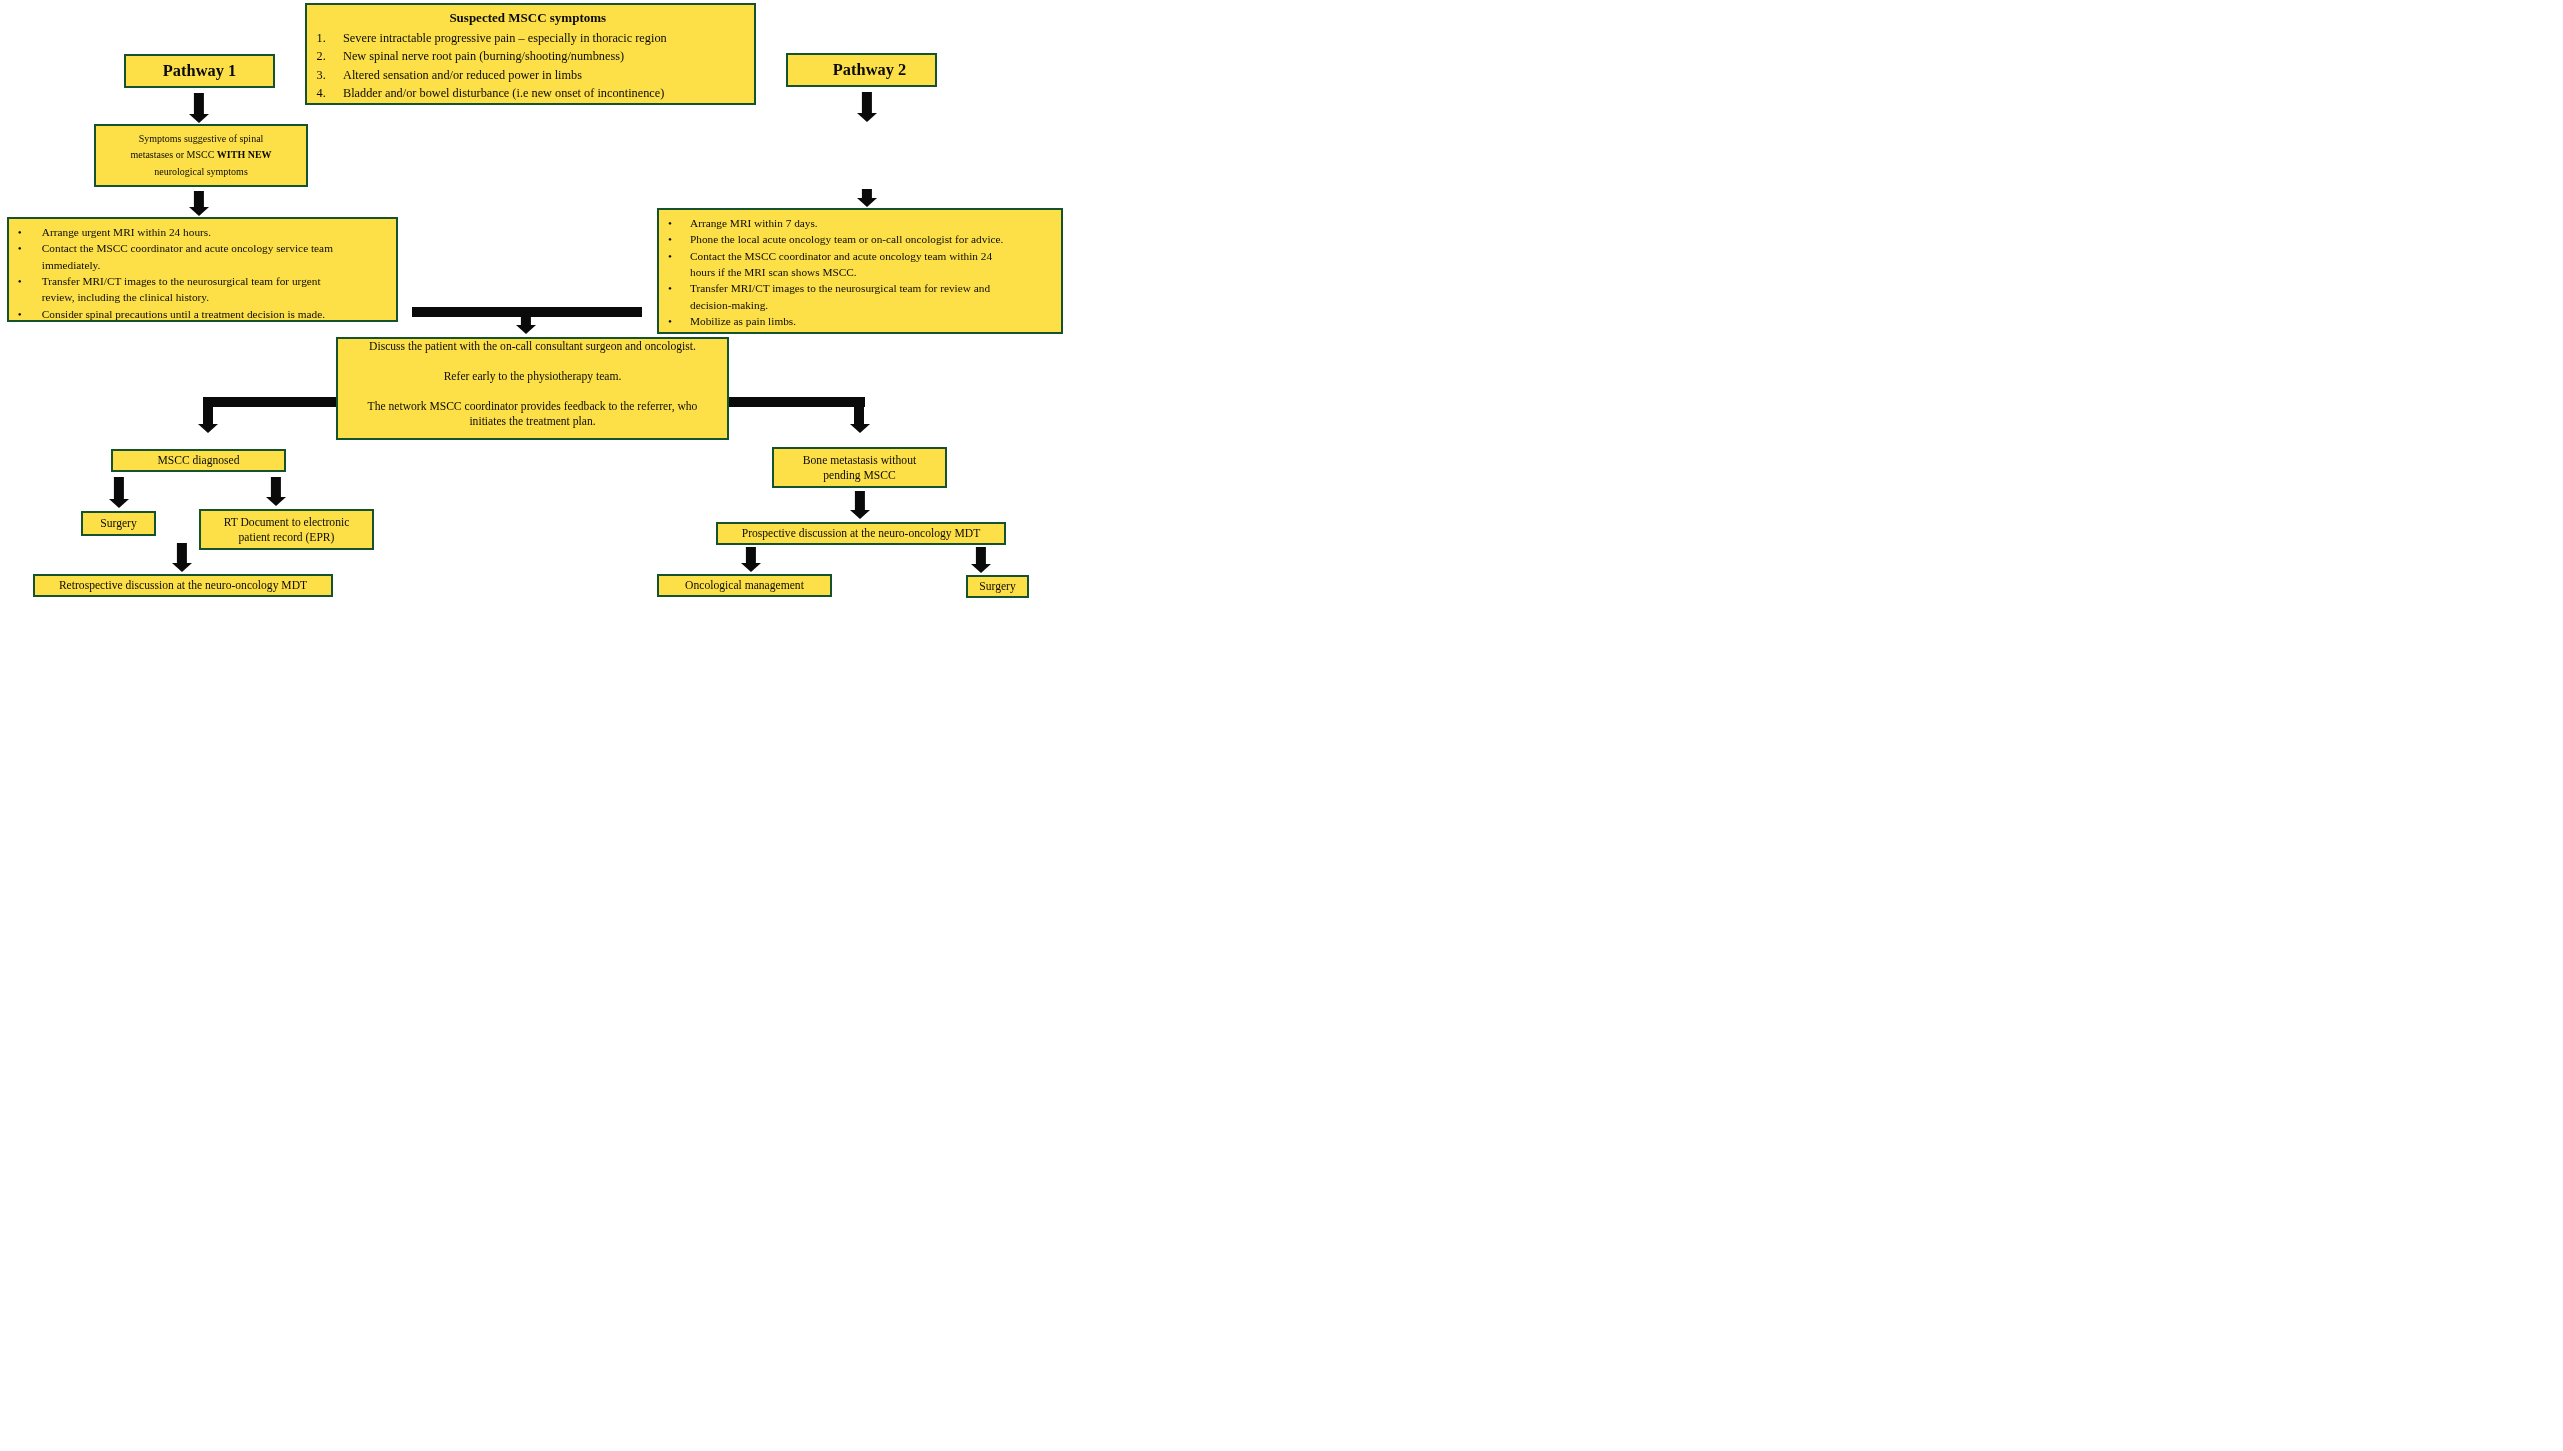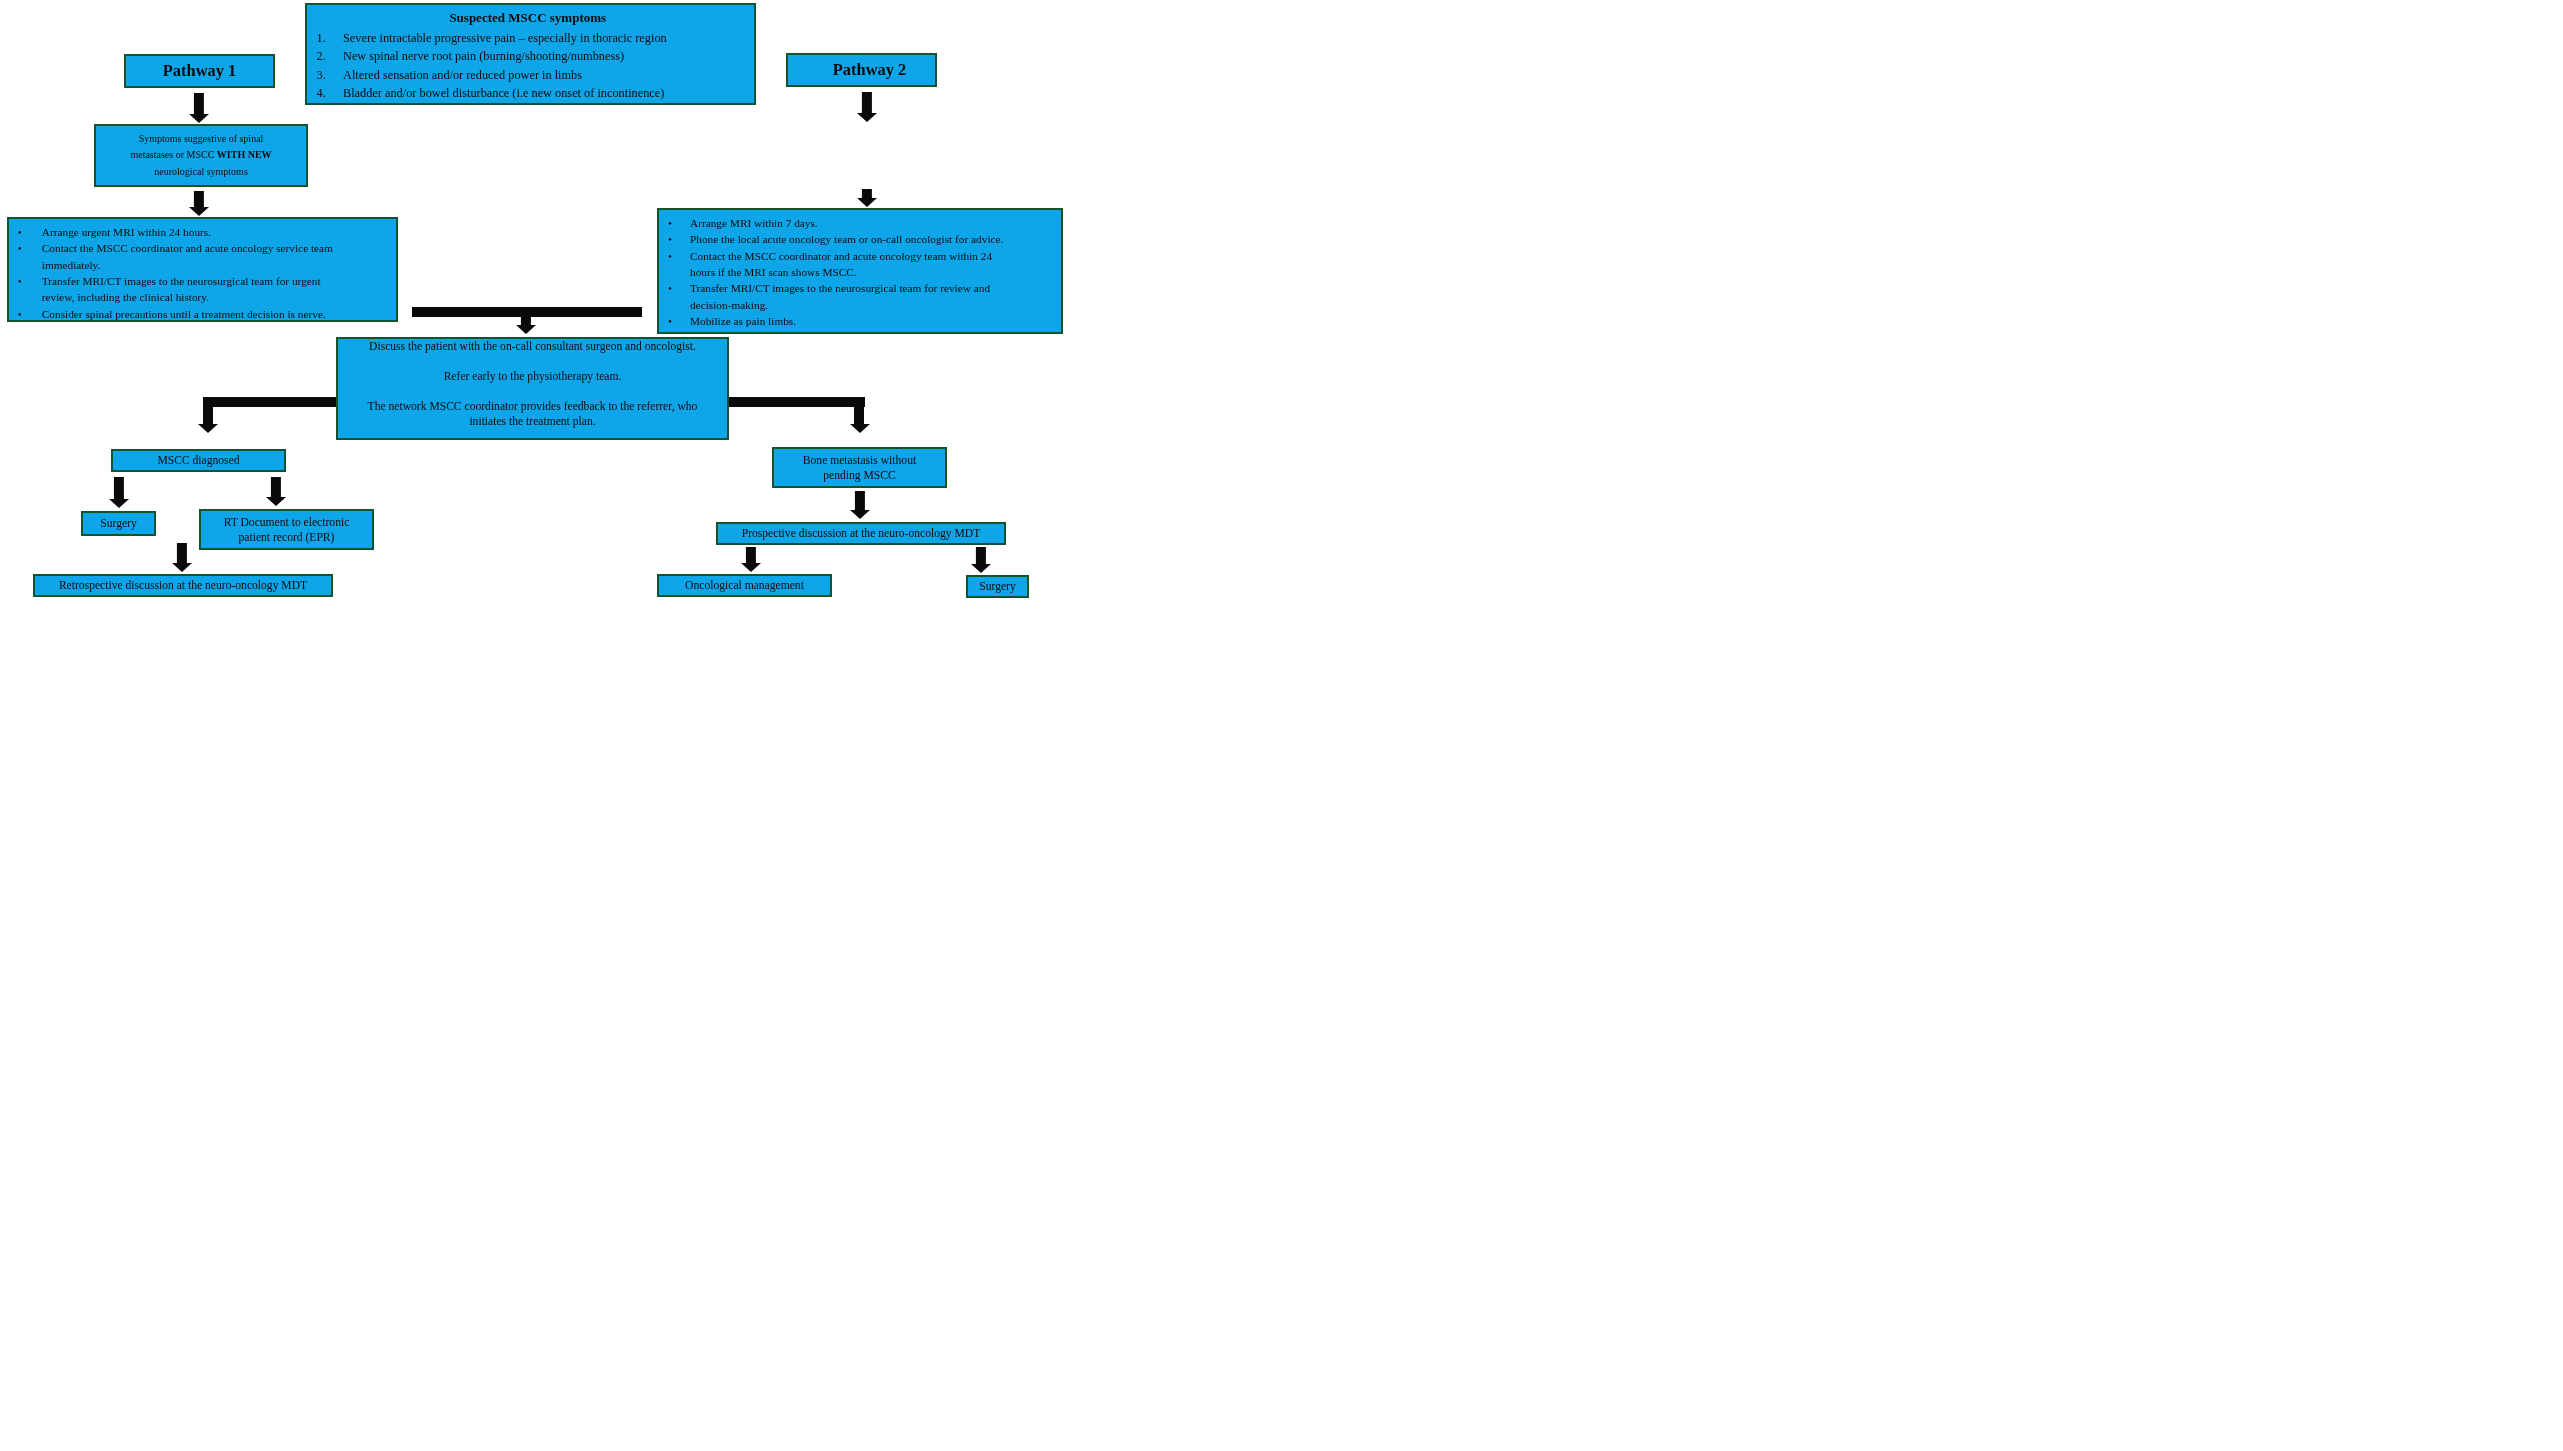--- a/index.html
+++ b/index.html
@@ -6,21 +6,21 @@
   #canvas{
     position:relative;
     width:1065px;height:605px;
     background:#ffffff;
     font-family:"Liberation Serif","DejaVu Serif",serif;
     color:#0b0b0b;
     overflow:hidden;
   }
   .box{
     position:absolute;
-    background:#0ea5e9;
+    background:#fde047;
     border:2px solid #14532d;
     box-sizing:border-box;
     display:flex;align-items:center;justify-content:center;
     text-align:center;
     line-height:1.32;
   }
   .box.big{border-width:2.7px;}
   .prewrap{white-space:pre-line;}
   
   #top-symptoms{display:block;text-align:left;padding:4.1px 5.5px 0 0;}
@@ -104,21 +104,21 @@
       <div class="stem"></div>
       <div class="head"></div>
     </div>
 
   <div class="box big bullets" style="left:6.8px;top:217px;width:391px;height:105px;">
     <div class="brow prewrap"><span class="bmark">•</span><span>Arrange urgent MRI within 24 hours.</span></div>
     <div class="brow prewrap"><span class="bmark">•</span><span>Contact the MSCC coordinator and acute oncology service team
 immediately.</span></div>
     <div class="brow prewrap"><span class="bmark">•</span><span>Transfer MRI/CT images to the neurosurgical team for urgent
 review, including the clinical history.</span></div>
-    <div class="brow prewrap"><span class="bmark">•</span><span>Consider spinal precautions until a treatment decision is nerve.</span></div>
+    <div class="brow prewrap"><span class="bmark">•</span><span>Consider spinal precautions until a treatment decision is made.</span></div>
   </div>
 
   <div class="box big bullets" style="left:657px;top:208px;width:406px;height:126px;padding-left:0;">
     <div class="brow prewrap" style="padding-left:31px;"><span class="bmark">•</span><span>Arrange MRI within 7 days.</span></div>
     <div class="brow prewrap" style="padding-left:31px;"><span class="bmark">•</span><span>Phone the local acute oncology team or on-call oncologist for advice.</span></div>
     <div class="brow prewrap" style="padding-left:31px;"><span class="bmark">•</span><span>Contact the MSCC coordinator and acute oncology team within 24
 hours if the MRI scan shows MSCC.</span></div>
     <div class="brow prewrap" style="padding-left:31px;"><span class="bmark">•</span><span>Transfer MRI/CT images to the neurosurgical team for review and
 decision-making.</span></div>
     <div class="brow prewrap" style="padding-left:31px;"><span class="bmark">•</span><span>Mobilize as pain limbs.</span></div>

